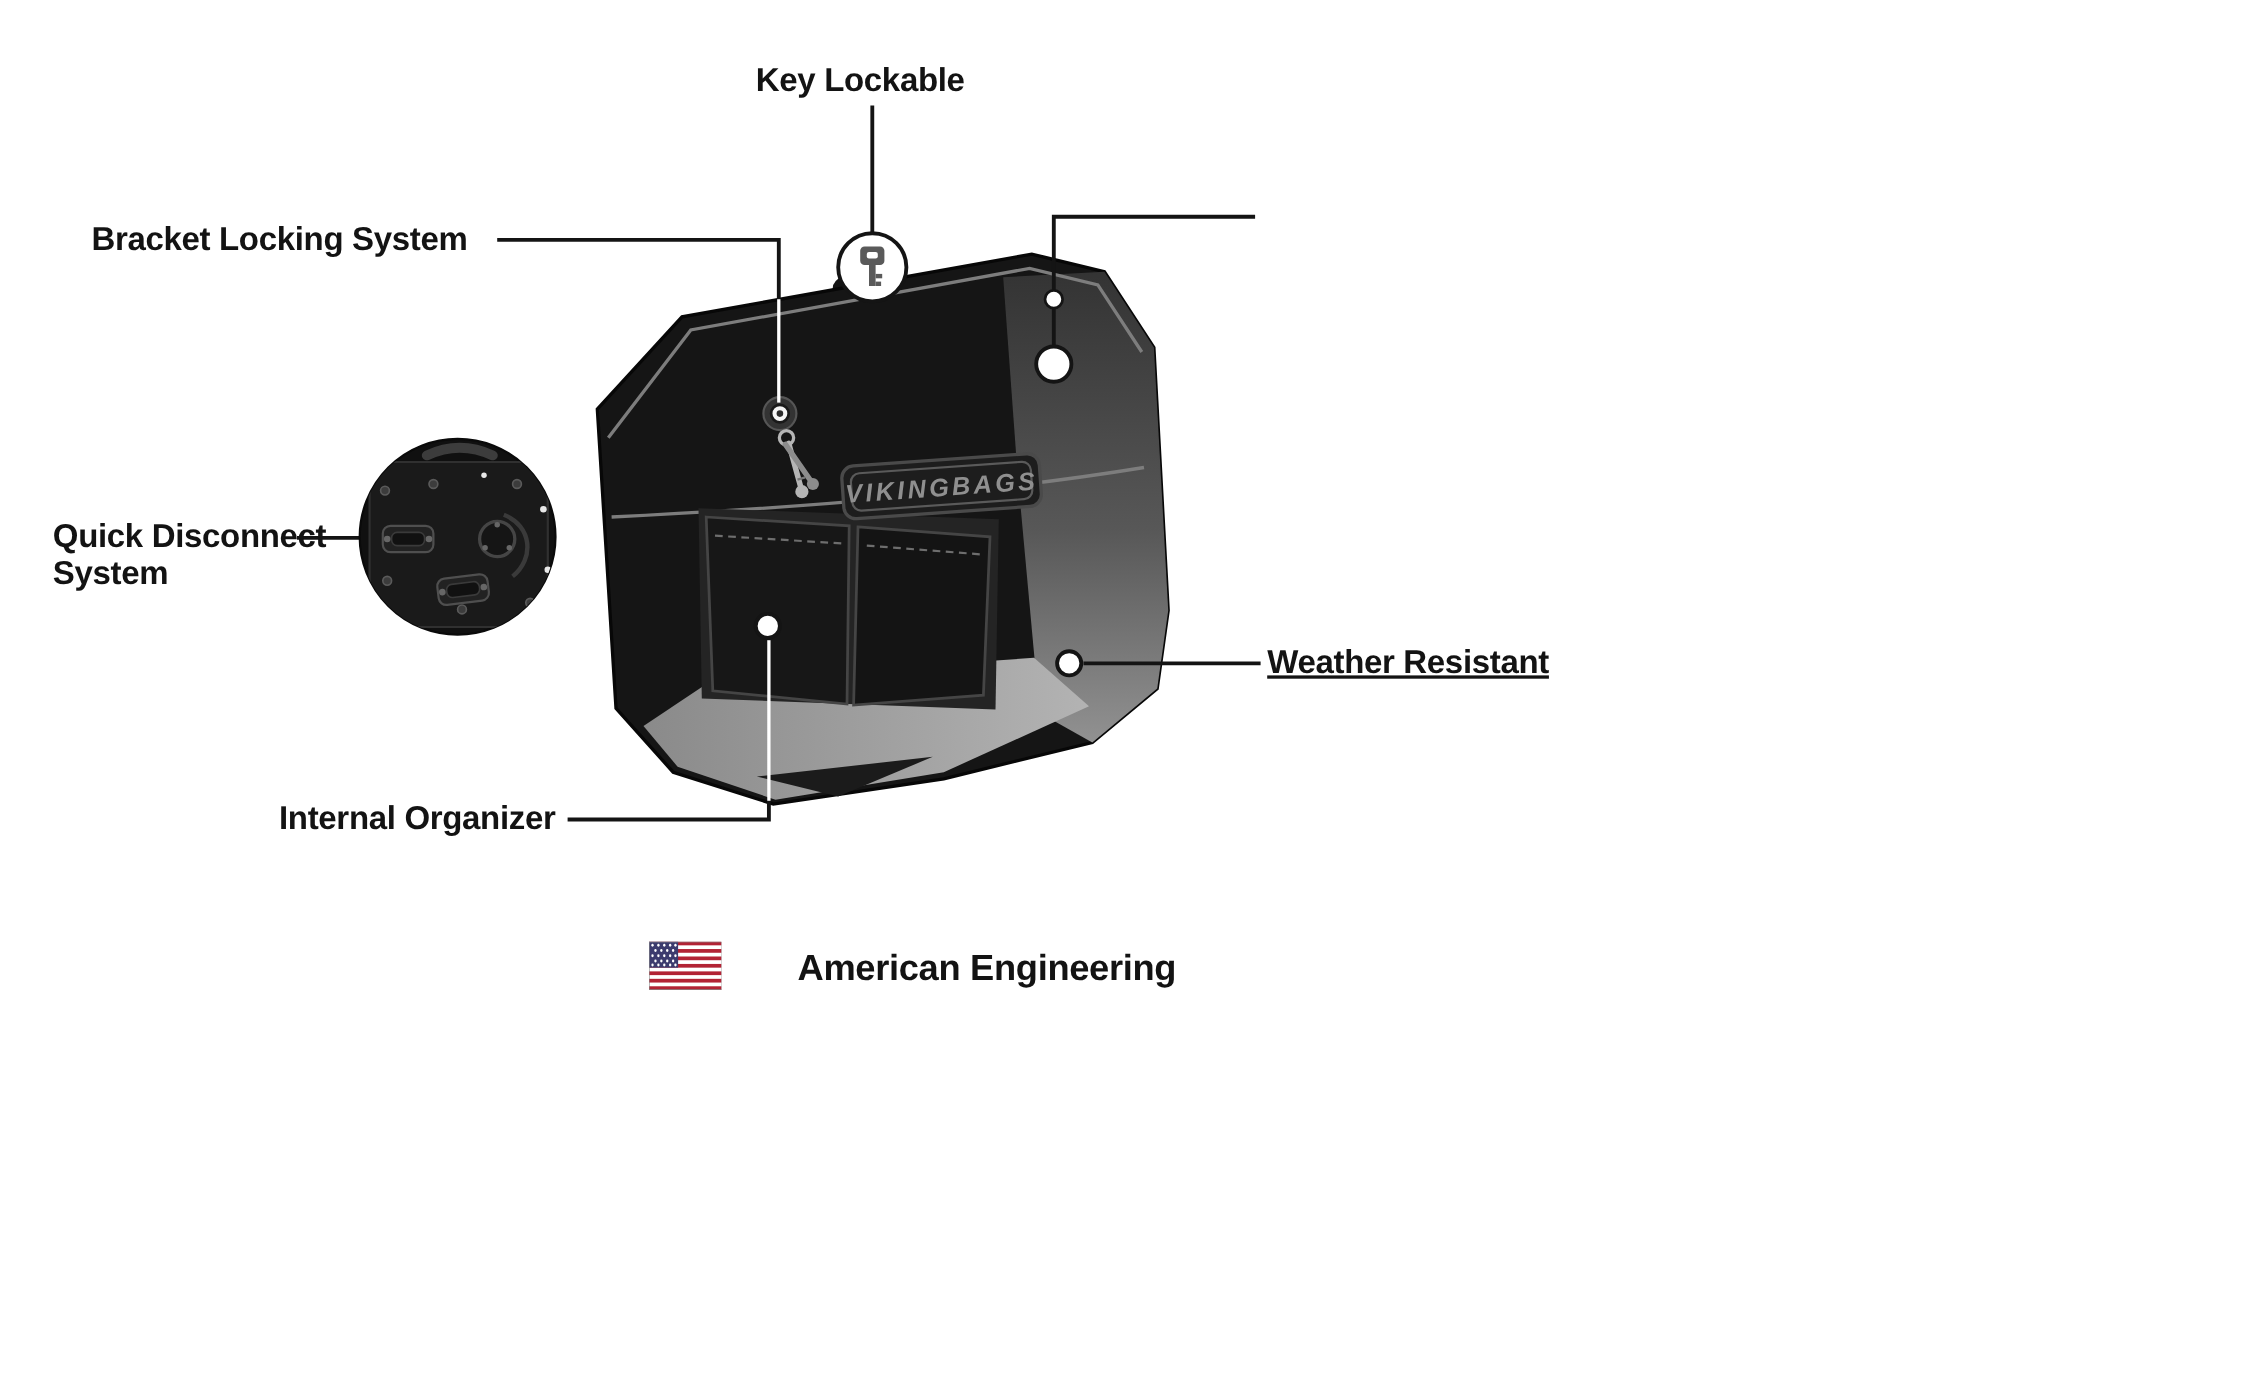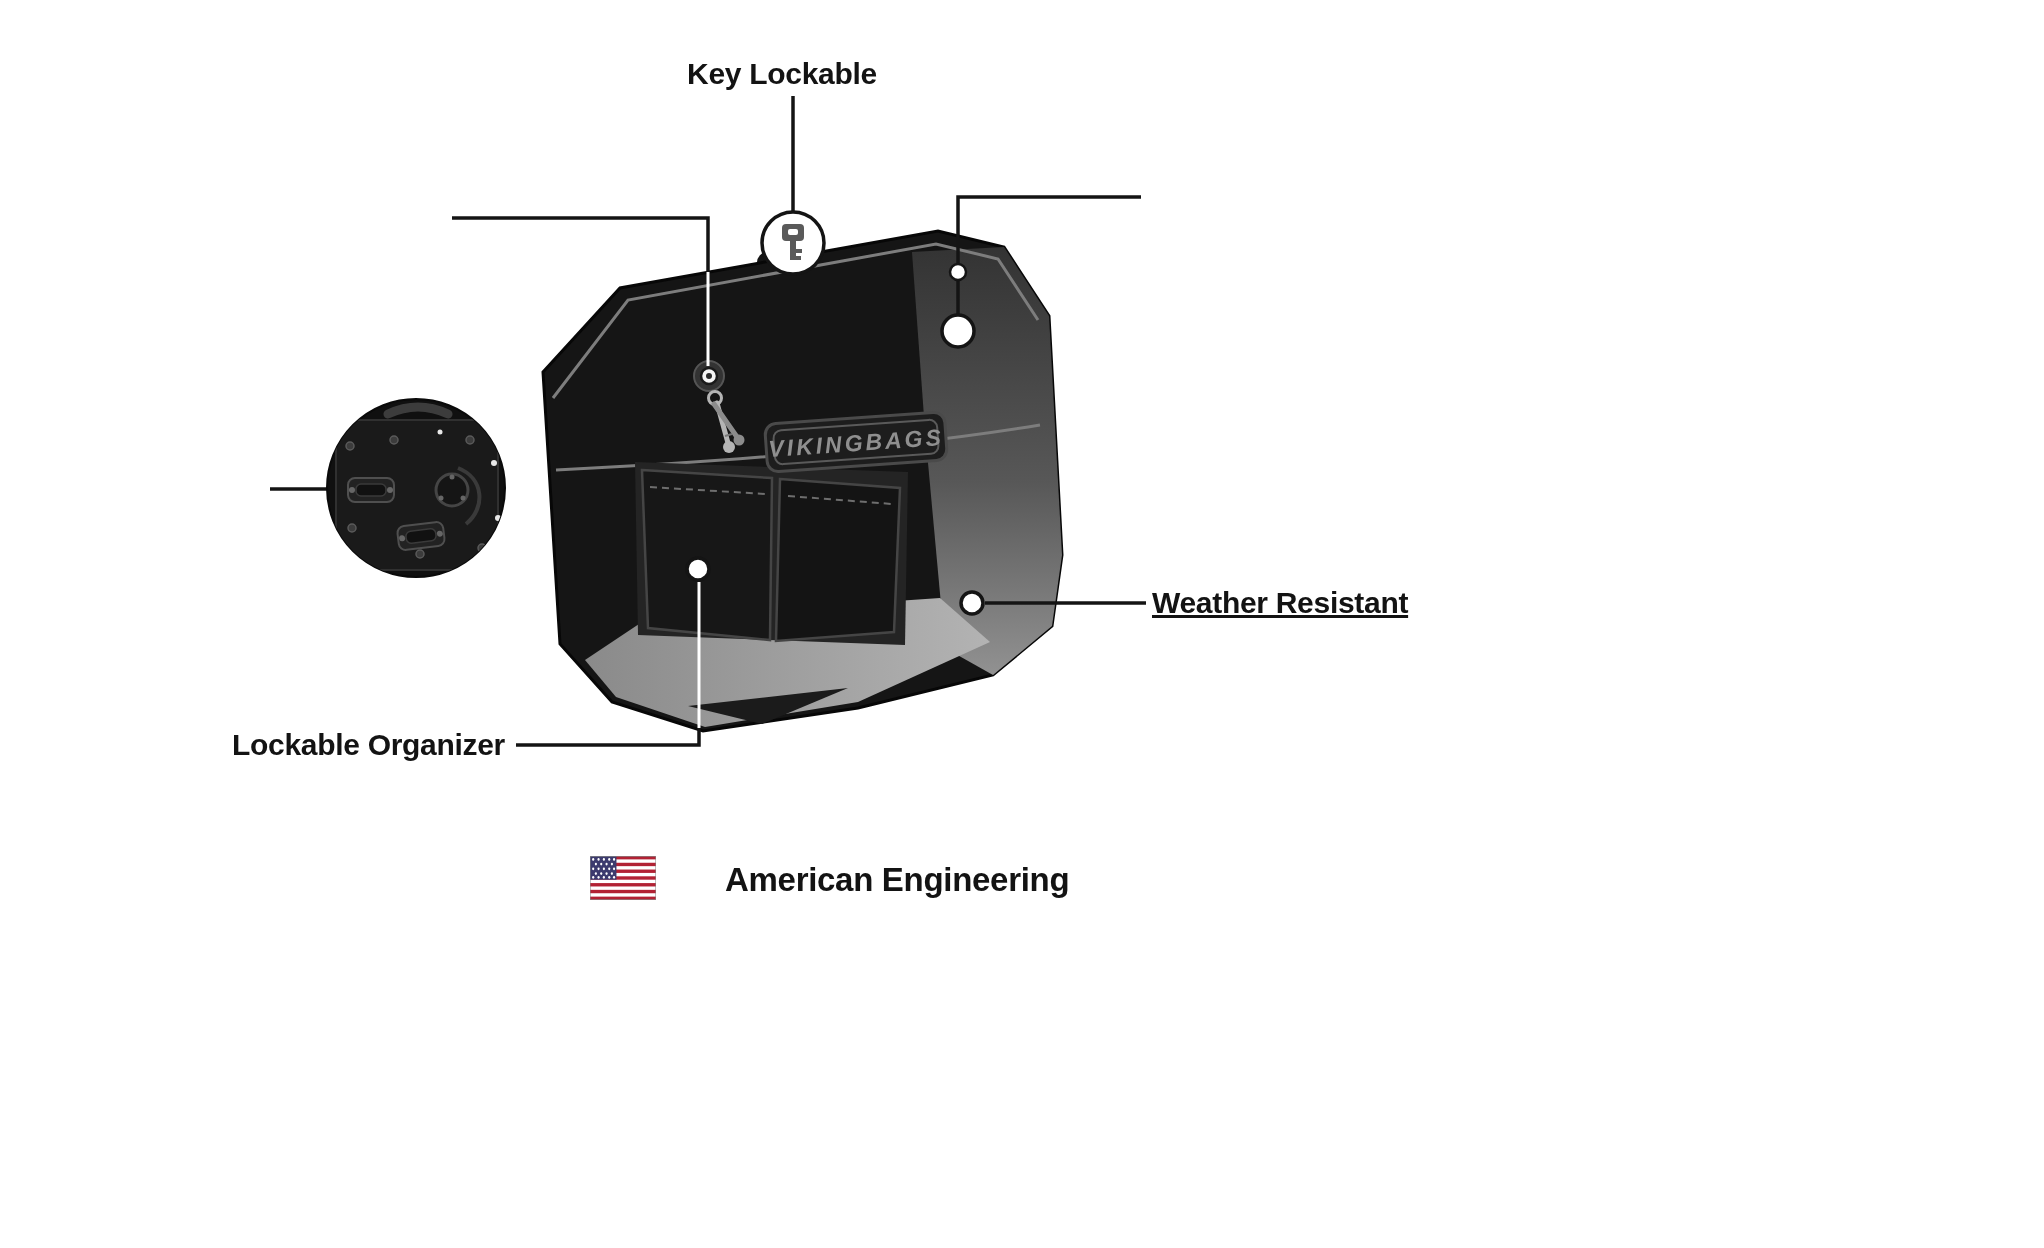--- a/index.html
+++ b/index.html
@@ -155,26 +155,31 @@
           <circle cx="402" cy="536" r="3" fill="#666"></circle>
             <circle cx="440" cy="536" r="3" fill="#666"></circle>
         </g>
         <path d="M 458 468 C 484 478 486 508 466 524" stroke="#3a3a3a" stroke-width="4" fill="none"></path>
       </g>
     </g>
   </svg>
 
   <div class="callout center" style="left:782px;top:57px;">Key Lockable</div>
 
-
-
+  <div class="callout right-align" style="right:1619px;top:201px;">Bracket Locking System</div>
+
+
+  <div class="callout" style="left:48px;top:471px;">
+    <div>Quick Disconnect</div>
+    <div>System</div>
+  </div>
 
   <div class="callout" style="left:1152px;top:586px;text-decoration:underline;">Weather Resistant</div>
 
-  <div class="callout right-align" style="right:1539px;top:728px;">Lockable Organizer</div>
+  <div class="callout right-align" style="right:1539px;top:728px;">Internal Organizer</div>
 
   <div class="flag-wrap">
     <svg viewBox="0 0 247 130" preserveAspectRatio="none" aria-hidden="true">
       <rect x="0" y="0" width="247" height="130" fill="#ffffff"></rect>
       <g fill="#B22234">
         <rect x="0" y="0" width="247" height="10"></rect>
           <rect x="0" y="20" width="247" height="10"></rect>
         <rect x="0" y="40" width="247" height="10"></rect>
           <rect x="0" y="60" width="247" height="10"></rect>
         <rect x="0" y="80" width="247" height="10"></rect>

